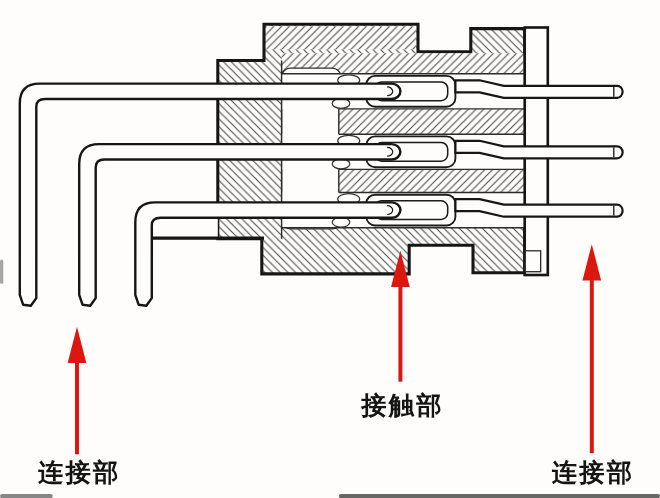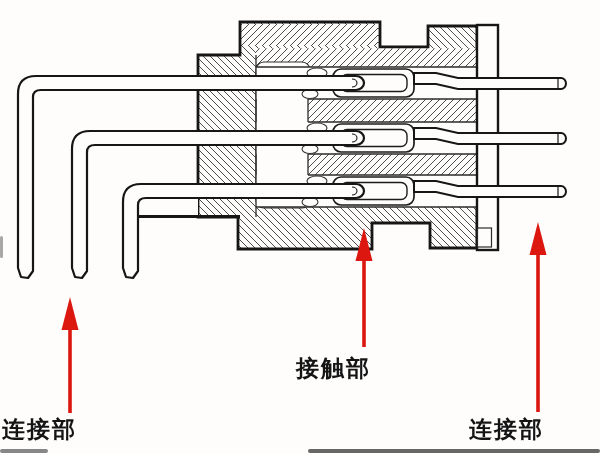--- a/index.html
+++ b/index.html
@@ -1,19 +1,19 @@
 <!DOCTYPE html>
 <html><head>
 <meta charset="utf-8">
 <style>
   html,body{margin:0;padding:0;background:#fff;}
   .stage{position:relative;width:600px;height:453px;background:#fefdfc;overflow:hidden;
          font-family:"Liberation Sans", sans-serif;}
   .stage svg{position:absolute;left:0;top:0;}
-  .cn-label{position:absolute;width:140px;font-size:23px;font-weight:600;
+  .cn-label{position:absolute;width:140px;text-align:center;font-size:23px;font-weight:600;
             color:#141414;letter-spacing:2px;line-height:1;}
   .lbl-left{left:2px;top:418px;}
   .lbl-center{left:296px;top:357px;}
   .lbl-right{left:469px;top:418px;}
   .smudge{position:absolute;background:#262626;border-radius:2px;}
   .sm1{left:308px;top:449px;width:292px;height:4px;opacity:.7;}
   .sm2{left:0;top:449px;width:48px;height:4px;opacity:.55;}
   .sm3{left:0;top:236px;width:3px;height:22px;opacity:.4;}
 </style>
 </head>

